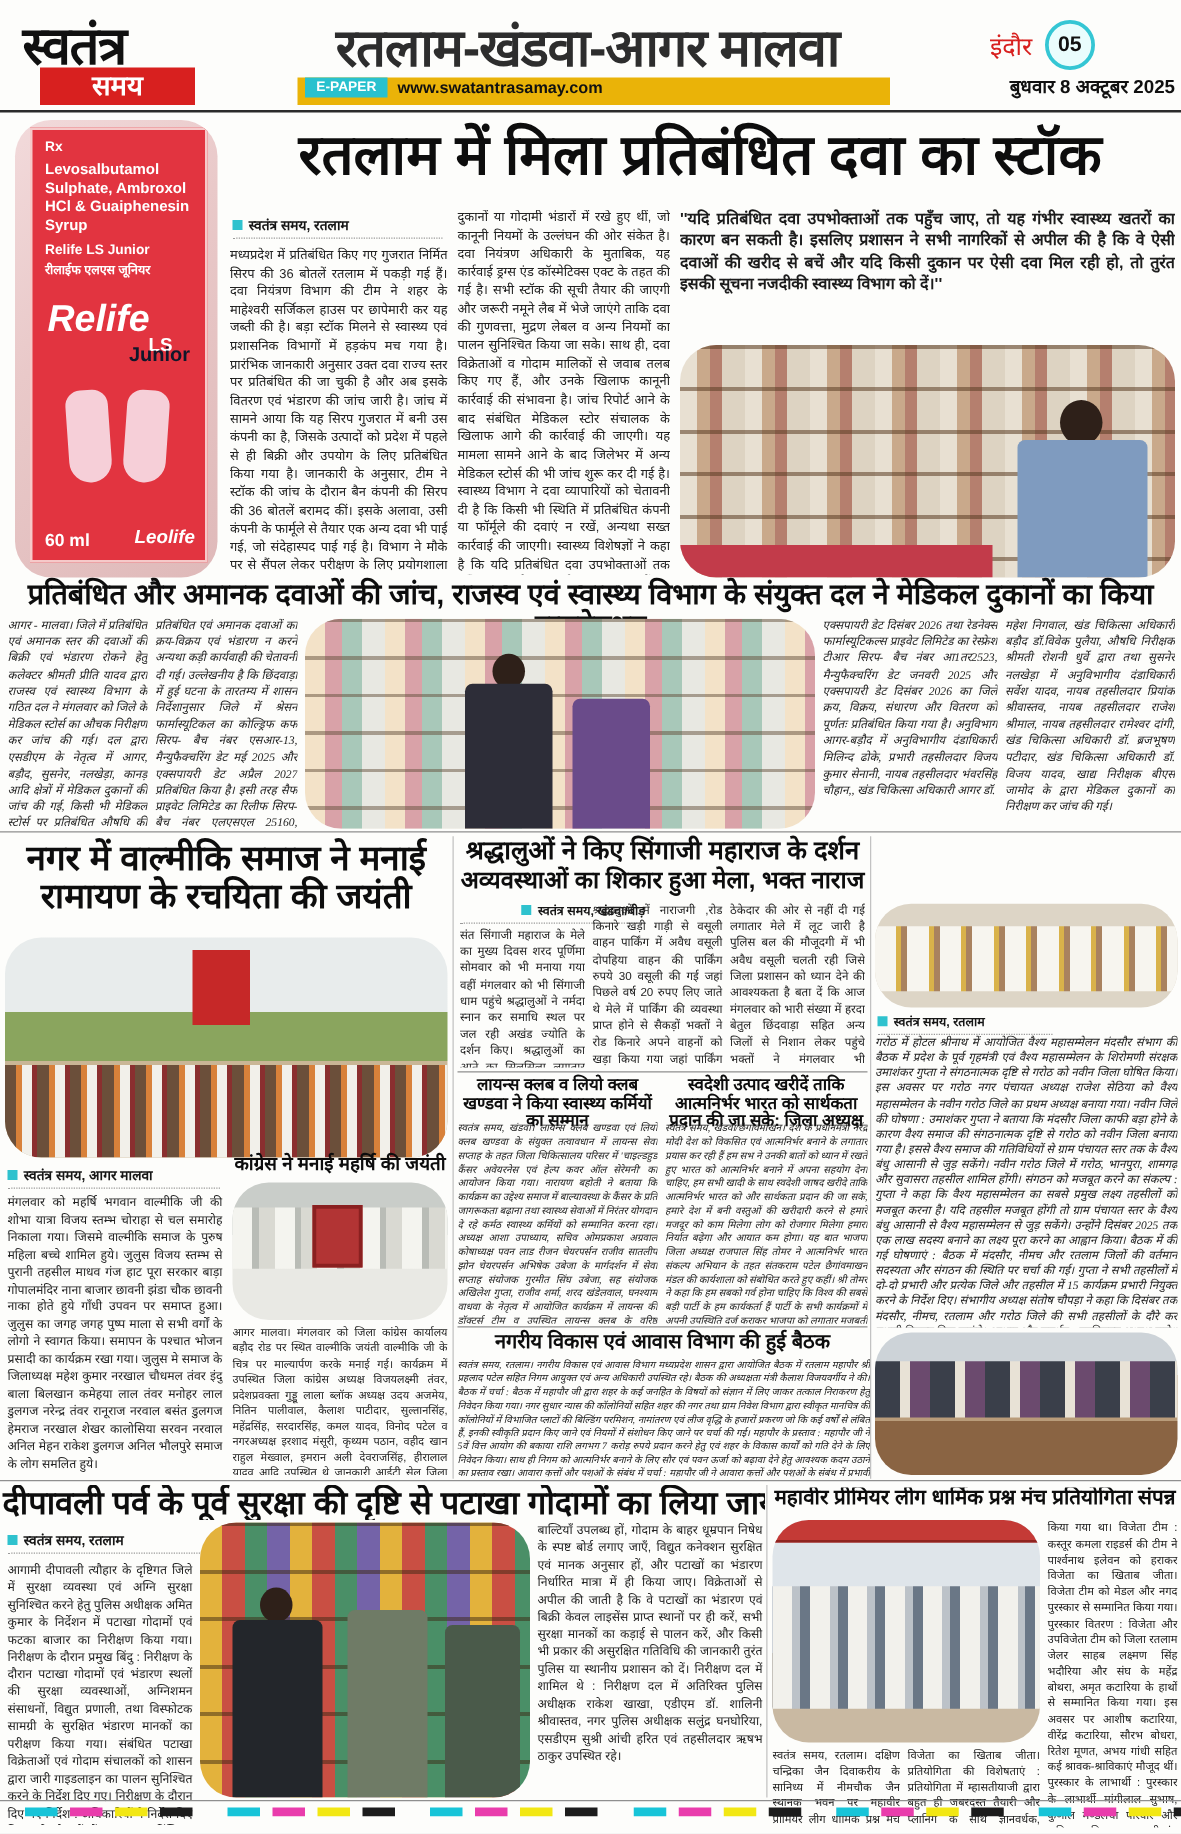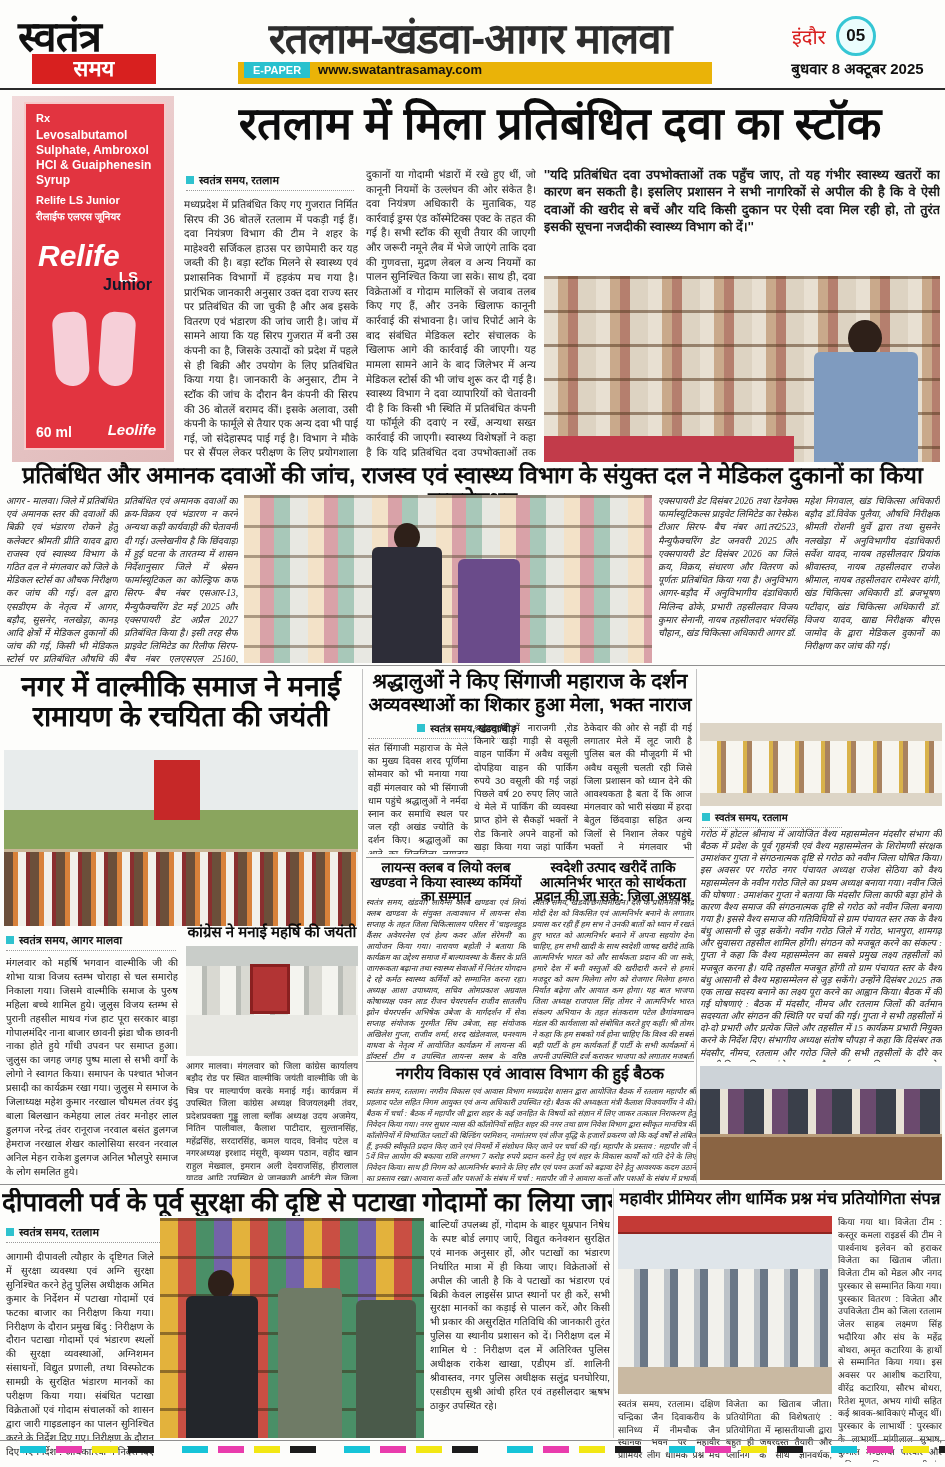--- a/index.html
+++ b/index.html
@@ -9,32 +9,32 @@
   .hl{font-weight:bold;color:#0d0d0d;text-align:center;line-height:1.08;}
   .nowrap{white-space:nowrap;overflow:hidden;}
   .byline{display:flex;align-items:center;gap:5px;font-weight:bold;font-size:11px;
           border-bottom:1px dotted #9a9a9a;padding-bottom:3px;color:#161616;}
   .bullet{width:8px;height:8px;background:#2fc2ce;flex:0 0 auto;}
   .txt{font-size:10.3px;line-height:1.42;text-align:justify;color:#222;overflow:hidden;}
   .it{font-style:italic;font-family:"Liberation Serif","DejaVu Serif",serif;}
   .rule{background:#2b2b2b;}
   .thin{background:#8f8f8f;}
   .vrule{width:1px;background:#c2c2c2;}
-  .photo{overflow:hidden;}
+  .photo{overflow:hidden;border-radius:29px;}
   
   .logo1{font-size:42px;font-weight:bold;color:#101010;letter-spacing:-1px;}
   .logo2{background:#d8201f;color:#fff;font-weight:bold;font-size:22px;text-align:center;line-height:30px;}
   .region{font-size:42px;font-weight:bold;color:#2d2d2d;text-align:center;letter-spacing:-1px;}
   .epbar{background:#eab308;display:flex;align-items:flex-start;gap:8px;padding:0 6px;}
   .epbadge{background:#29c1ce;color:#fff;font-weight:bold;font-size:11px;padding:2px 9px;}
   .epurl{font-size:13px;font-weight:bold;color:#111;}
   .edname{color:#d8201f;font-weight:normal;font-size:20px;}
   .edcircle{width:34px;height:34px;border-radius:50%;background:#eafdfd;border:3px solid #35c6d4;
             display:flex;align-items:center;justify-content:center;font-weight:bold;font-size:17px;color:#111;}
-  .eddate{font-size:15px;font-weight:bold;color:#101010;text-align:center;}
+  .eddate{font-size:15px;font-weight:bold;color:#101010;text-align:right;}
   
   .medphoto{background:linear-gradient(135deg,#f2dadb 0%,#e9c9c9 40%,#dfb9b9 100%);}
   .medbox{position:absolute;left:12px;top:6px;width:138px;height:344px;background:#e23440;
           border:2px solid #f6c9c9;color:#fff;overflow:hidden;}
   .medsmall{font-size:9.5px;line-height:1.25;font-weight:bold;}
   .medscript{font-style:italic;font-weight:bold;}
   .lung{position:absolute;width:34px;height:74px;background:#f6cfd8;border-radius:16px 16px 22px 22px;}
   
   .quote{font-size:12.8px;font-weight:bold;line-height:1.35;text-align:justify;color:#1c1c1c;}
   

